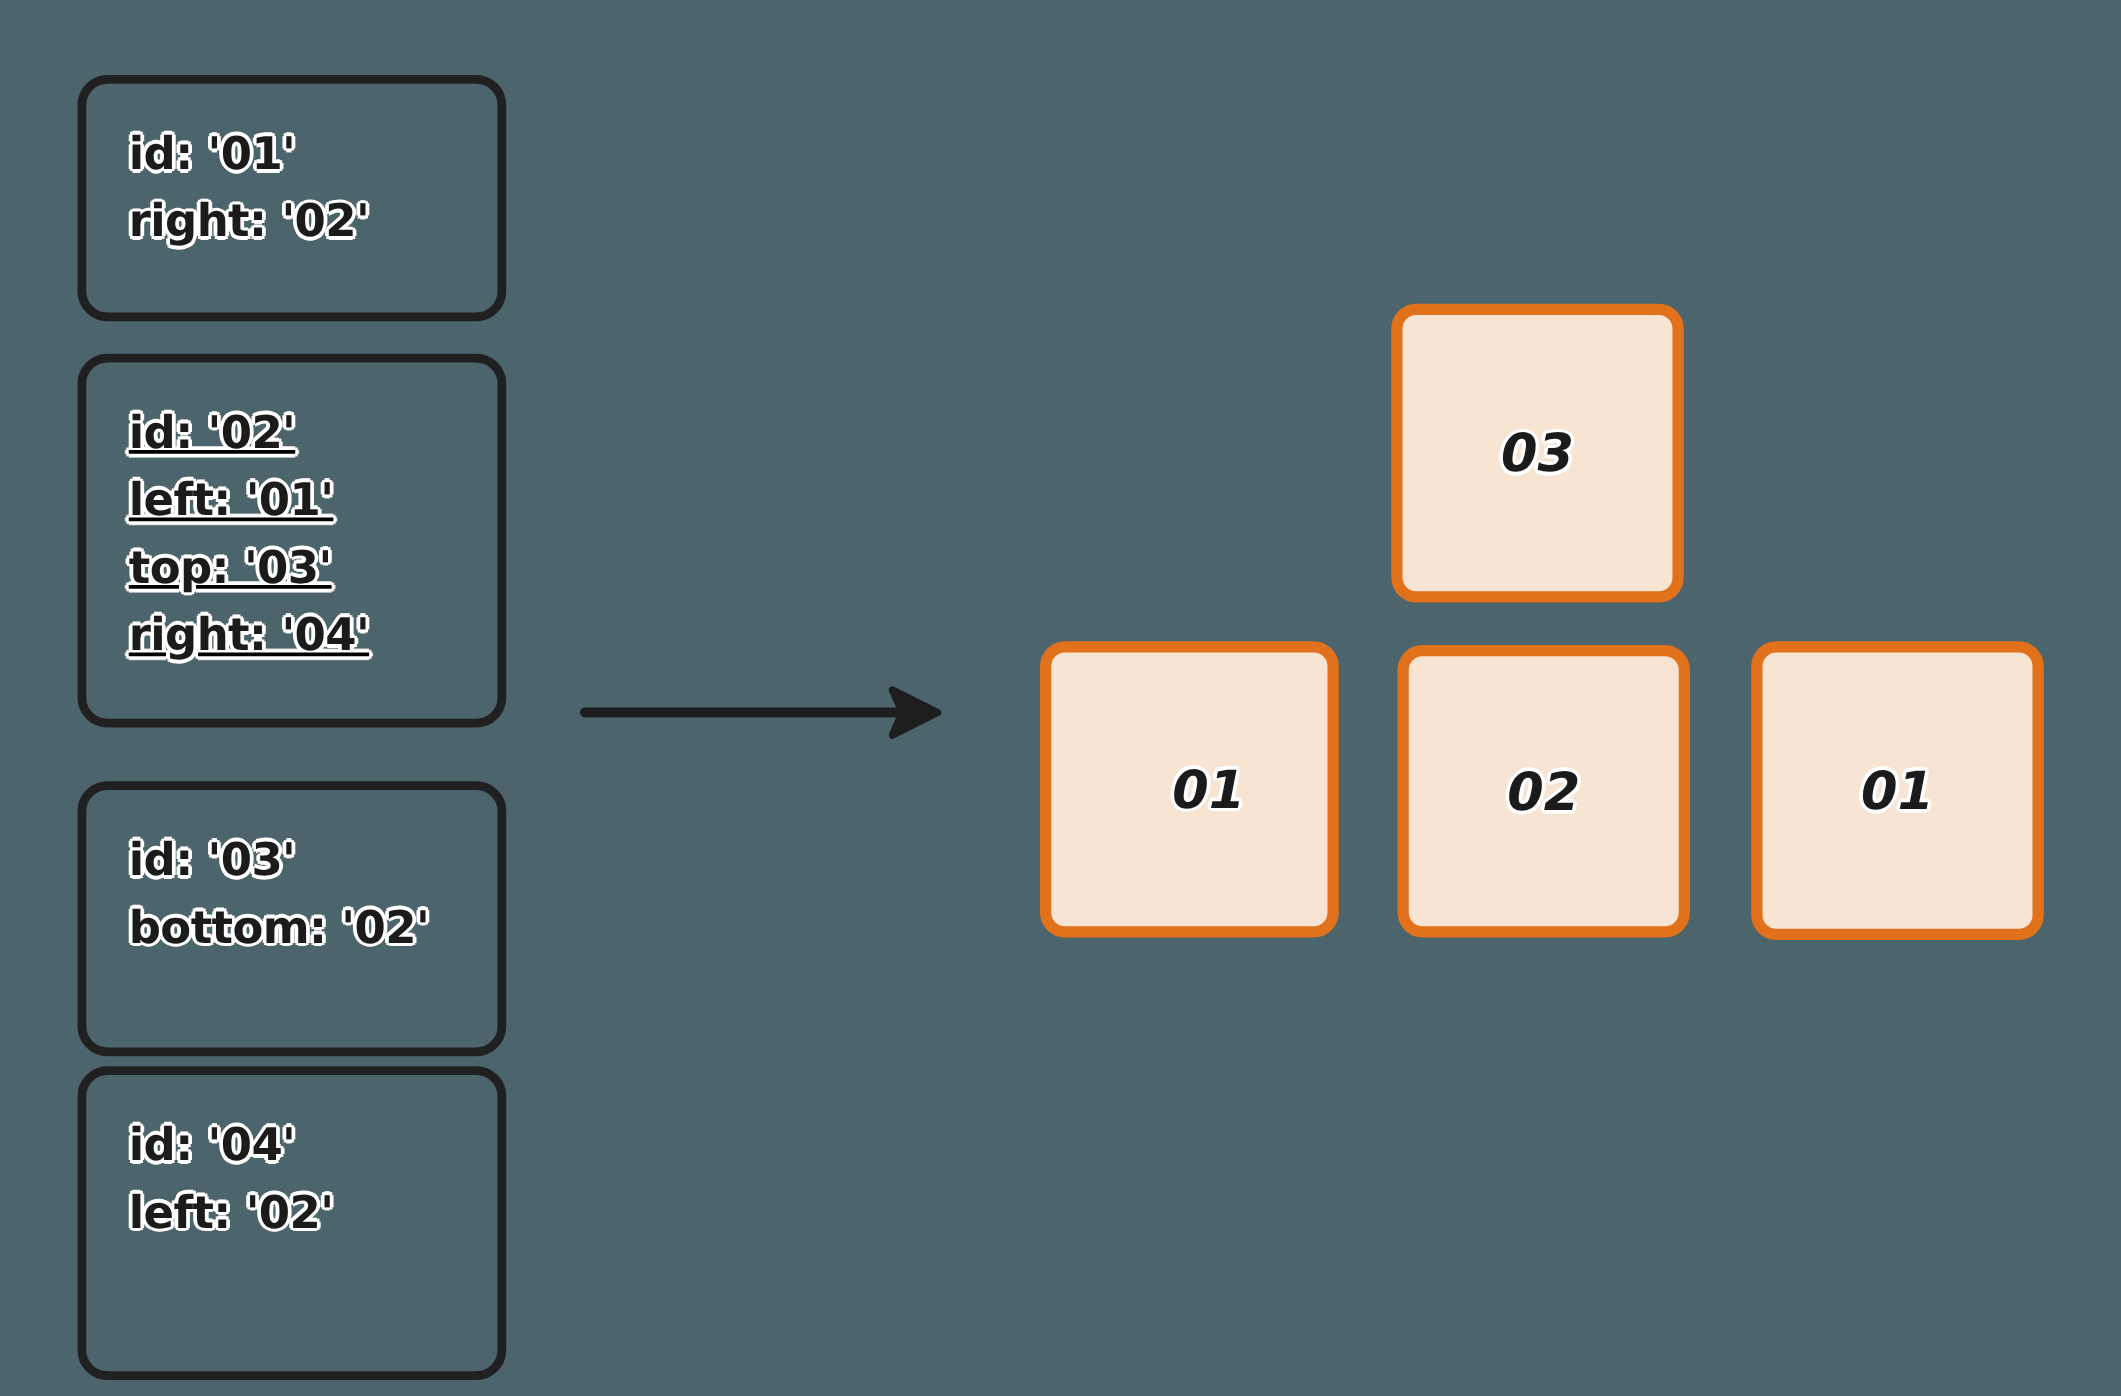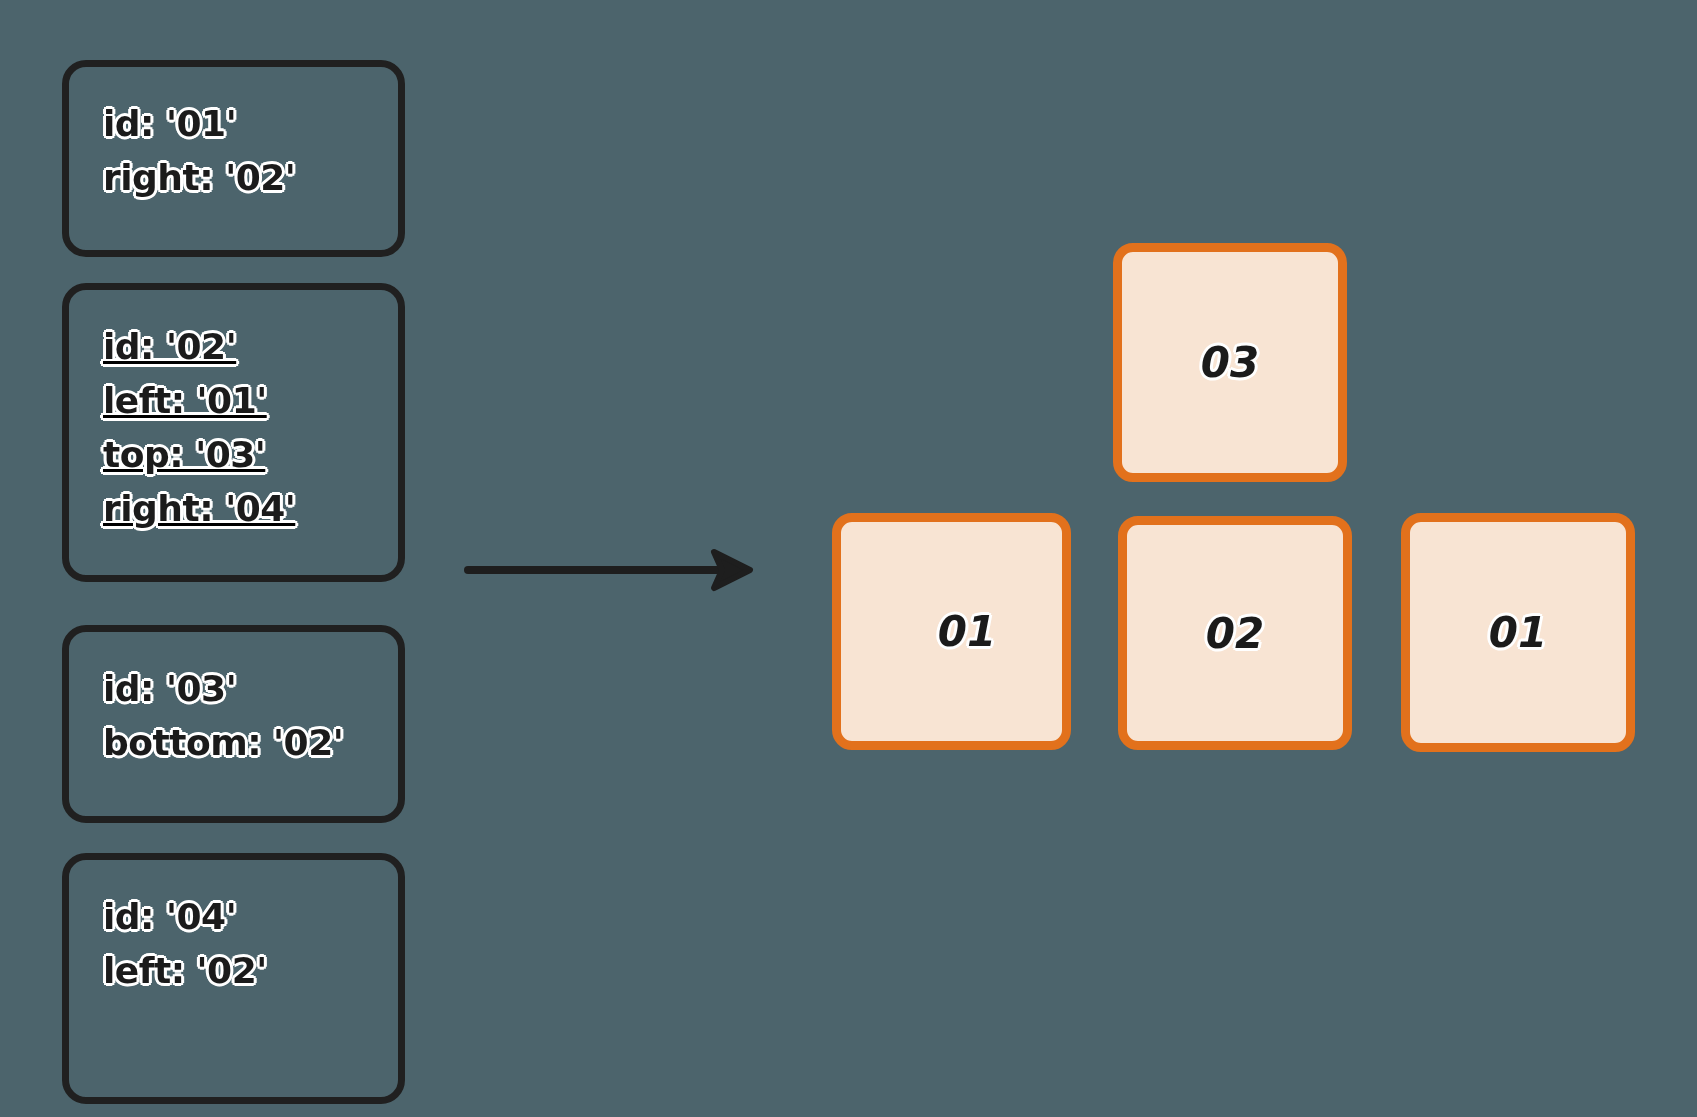--- a/index.html
+++ b/index.html
@@ -28,21 +28,21 @@
     position: absolute;
     left: 62px;
     width: 343px;
     border: 7px solid var(--spec-border);
     border-radius: 24px;
     background: transparent;
     padding: 30px 20px 0 34px;
   }
   .spec-box.b1 { top: 60px;  height: 197px; }
   .spec-box.b2 { top: 283px; height: 299px; text-decoration: underline; }
-  .spec-box.b3 { top: 625px; height: 198px; }
+  .spec-box.b3 { top: 625px; height: 220px; }
   .spec-box.b4 { top: 853px; height: 251px; }
   .spec-line {
     font-size: 36px;
     font-weight: 700;
     line-height: 54px;
     letter-spacing: -0.5px;
     color: var(--ink);
     white-space: nowrap;
     text-shadow:
       -2px -2px 0 var(--outline),  2px -2px 0 var(--outline),

